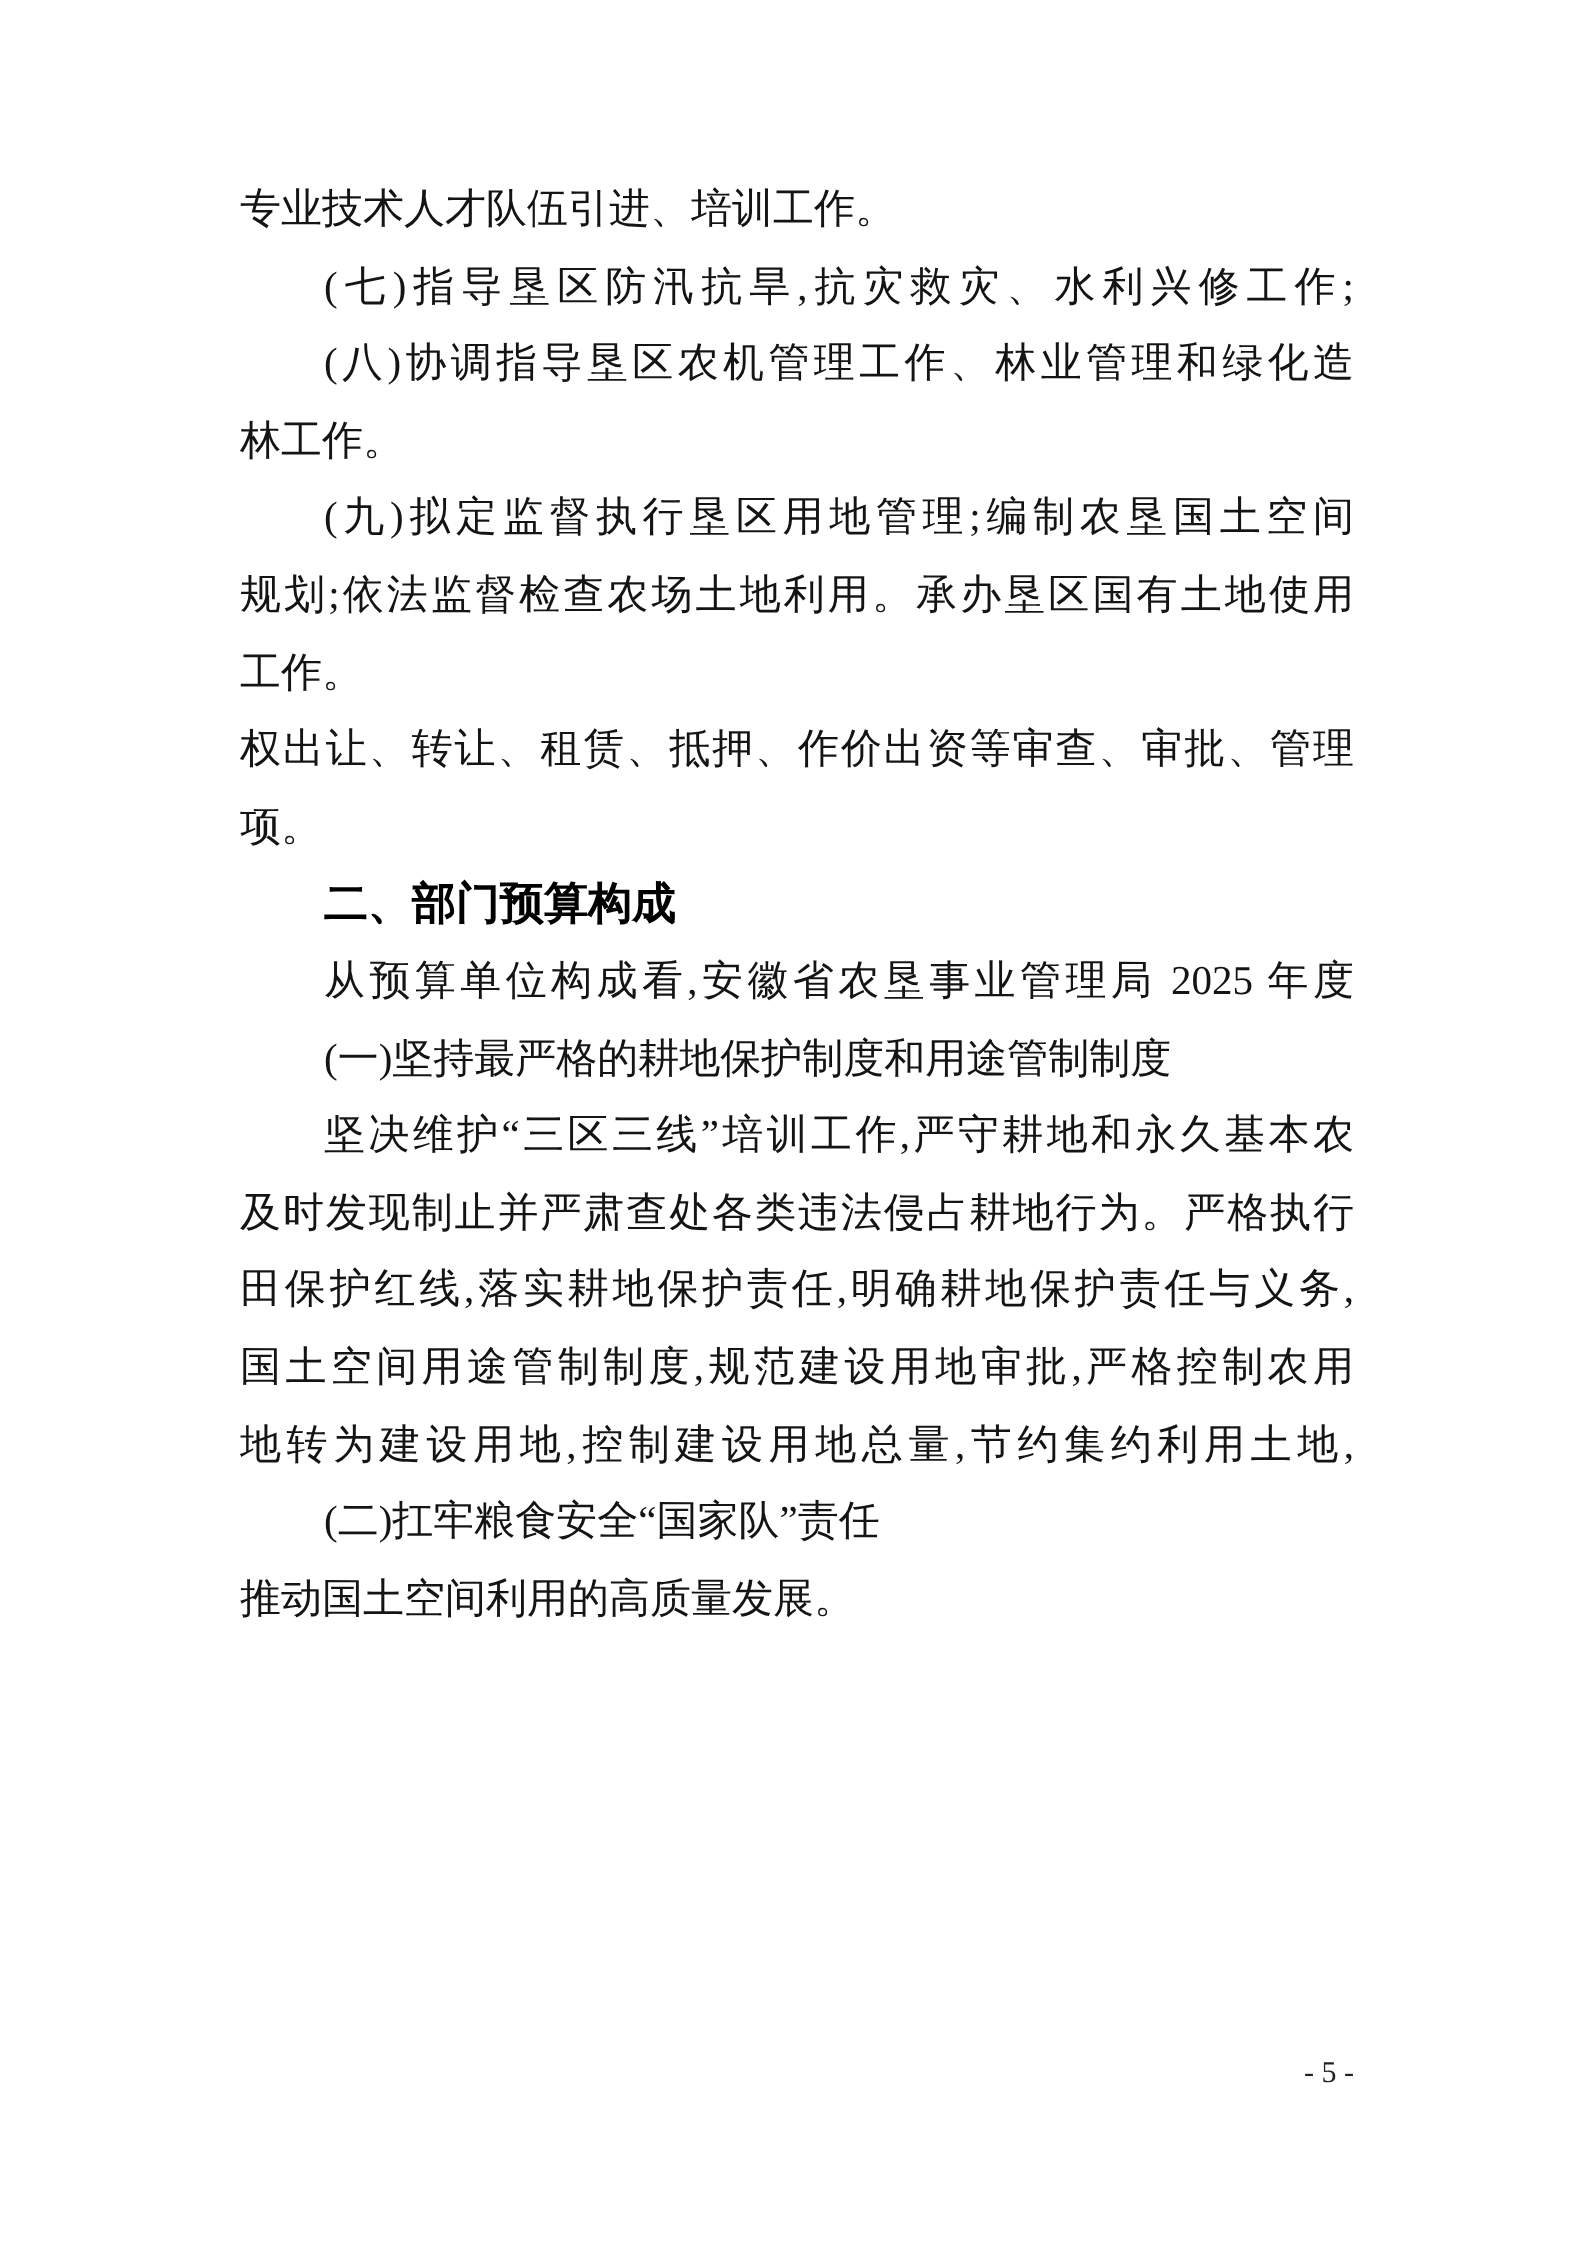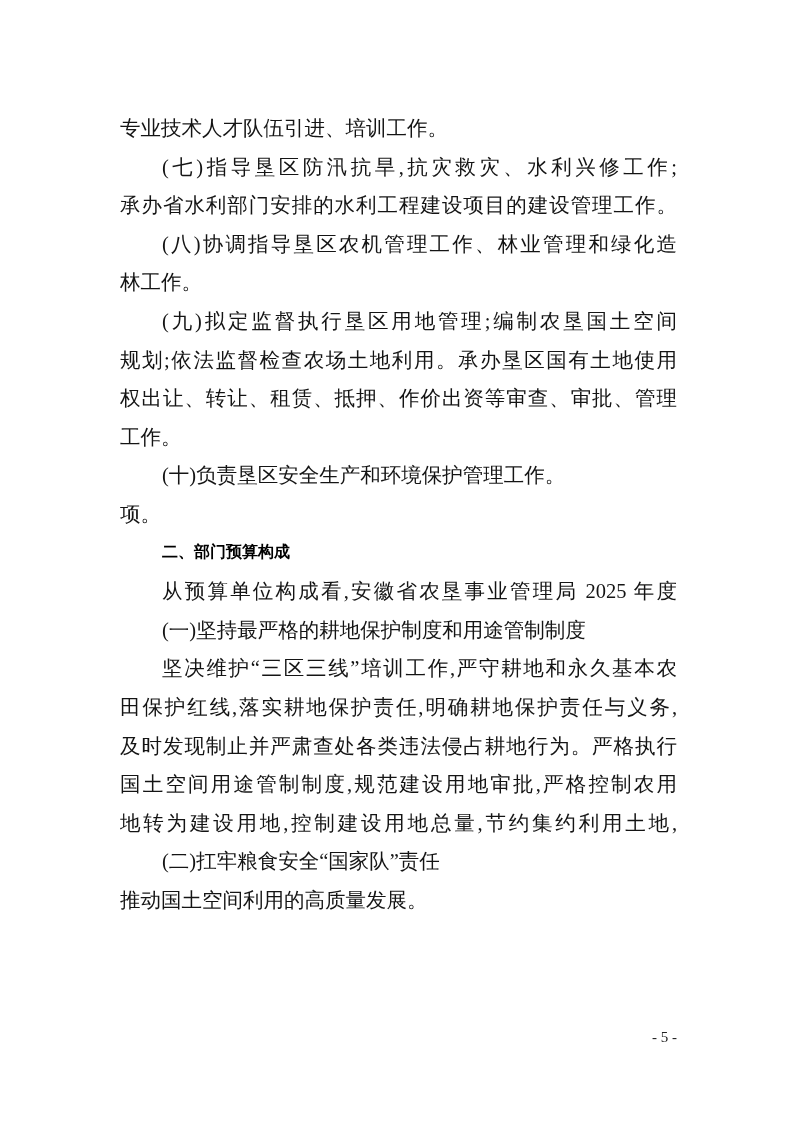--- a/index.html
+++ b/index.html
@@ -12,21 +12,21 @@
     width: 794px;
     height: 1123px;
     background: #ffffff;
     overflow: hidden;
     font-family: "Liberation Serif", serif;
     color: #141414;
   }
   .text-block {
     position: absolute;
     left: 120px;
-    top: 109px;
+    top: 86px;
     width: 557px;
   }
   .ln {
     height: 38.6px;
     line-height: 38.6px;
     font-size: 20.5px;
     font-family: "Liberation Serif", serif;
     color: #141414;
     overflow: hidden;
   }
@@ -35,23 +35,23 @@
     text-align: justify;
     text-align-last: justify;
     font-family: Liberation Serif, serif;
   }
   
   .ln.ind {
     text-indent: 42px;
   }
   
   .ln.h {
-    font-family: Liberation Mono, monospace;
+    font-family: Liberation Sans, sans-serif;
     font-weight: bold;
-    font-size: 16px;
+    font-size: 22px;
     color: #000000;
   }
   .page-num {
     position: absolute;
     left: 120px;
     top: 1027px;
     width: 557px;
     height: 20px;
     line-height: 20px;
     text-align: right;
@@ -61,35 +61,33 @@
   }
 </style>
 </head>
 <body>
 
 <div class="page">
 
   <div class="text-block">
     <div class="ln">专业技术人才队伍引进、培训工作。</div>
     <div class="ln ind j">(七)指导垦区防汛抗旱,抗灾救灾、水利兴修工作;</div>
-    <div class="ln j">承办省水利部门安排的水利工程建设项目的建设管理工作。</div>
     <div class="ln ind j">(八)协调指导垦区农机管理工作、林业管理和绿化造</div>
     <div class="ln">林工作。</div>
     <div class="ln ind j">(九)拟定监督执行垦区用地管理;编制农垦国土空间</div>
     <div class="ln j">规划;依法监督检查农场土地利用。承办垦区国有土地使用</div>
+    <div class="ln">工作。</div>
     <div class="ln j">权出让、转让、租赁、抵押、作价出资等审查、审批、管理</div>
-    <div class="ln">工作。</div>
-    <div class="ln ind">(十)负责垦区安全生产和环境保护管理工作。</div>
     <div class="ln">项。</div>
     <div class="ln ind h">二、部门预算构成</div>
     <div class="ln ind j">从预算单位构成看,安徽省农垦事业管理局 2025 年度</div>
     <div class="ln ind">(一)坚持最严格的耕地保护制度和用途管制制度</div>
     <div class="ln ind j">坚决维护“三区三线”培训工作,严守耕地和永久基本农</div>
+    <div class="ln j">及时发现制止并严肃查处各类违法侵占耕地行为。严格执行</div>
     <div class="ln j">田保护红线,落实耕地保护责任,明确耕地保护责任与义务,</div>
-    <div class="ln j">及时发现制止并严肃查处各类违法侵占耕地行为。严格执行</div>
     <div class="ln j">国土空间用途管制制度,规范建设用地审批,严格控制农用</div>
     <div class="ln j">地转为建设用地,控制建设用地总量,节约集约利用土地,</div>
     <div class="ln ind">(二)扛牢粮食安全“国家队”责任</div>
     <div class="ln">推动国土空间利用的高质量发展。</div>
   </div>
 
   <div class="page-num">- 5 -</div>
 
 </div>
 

